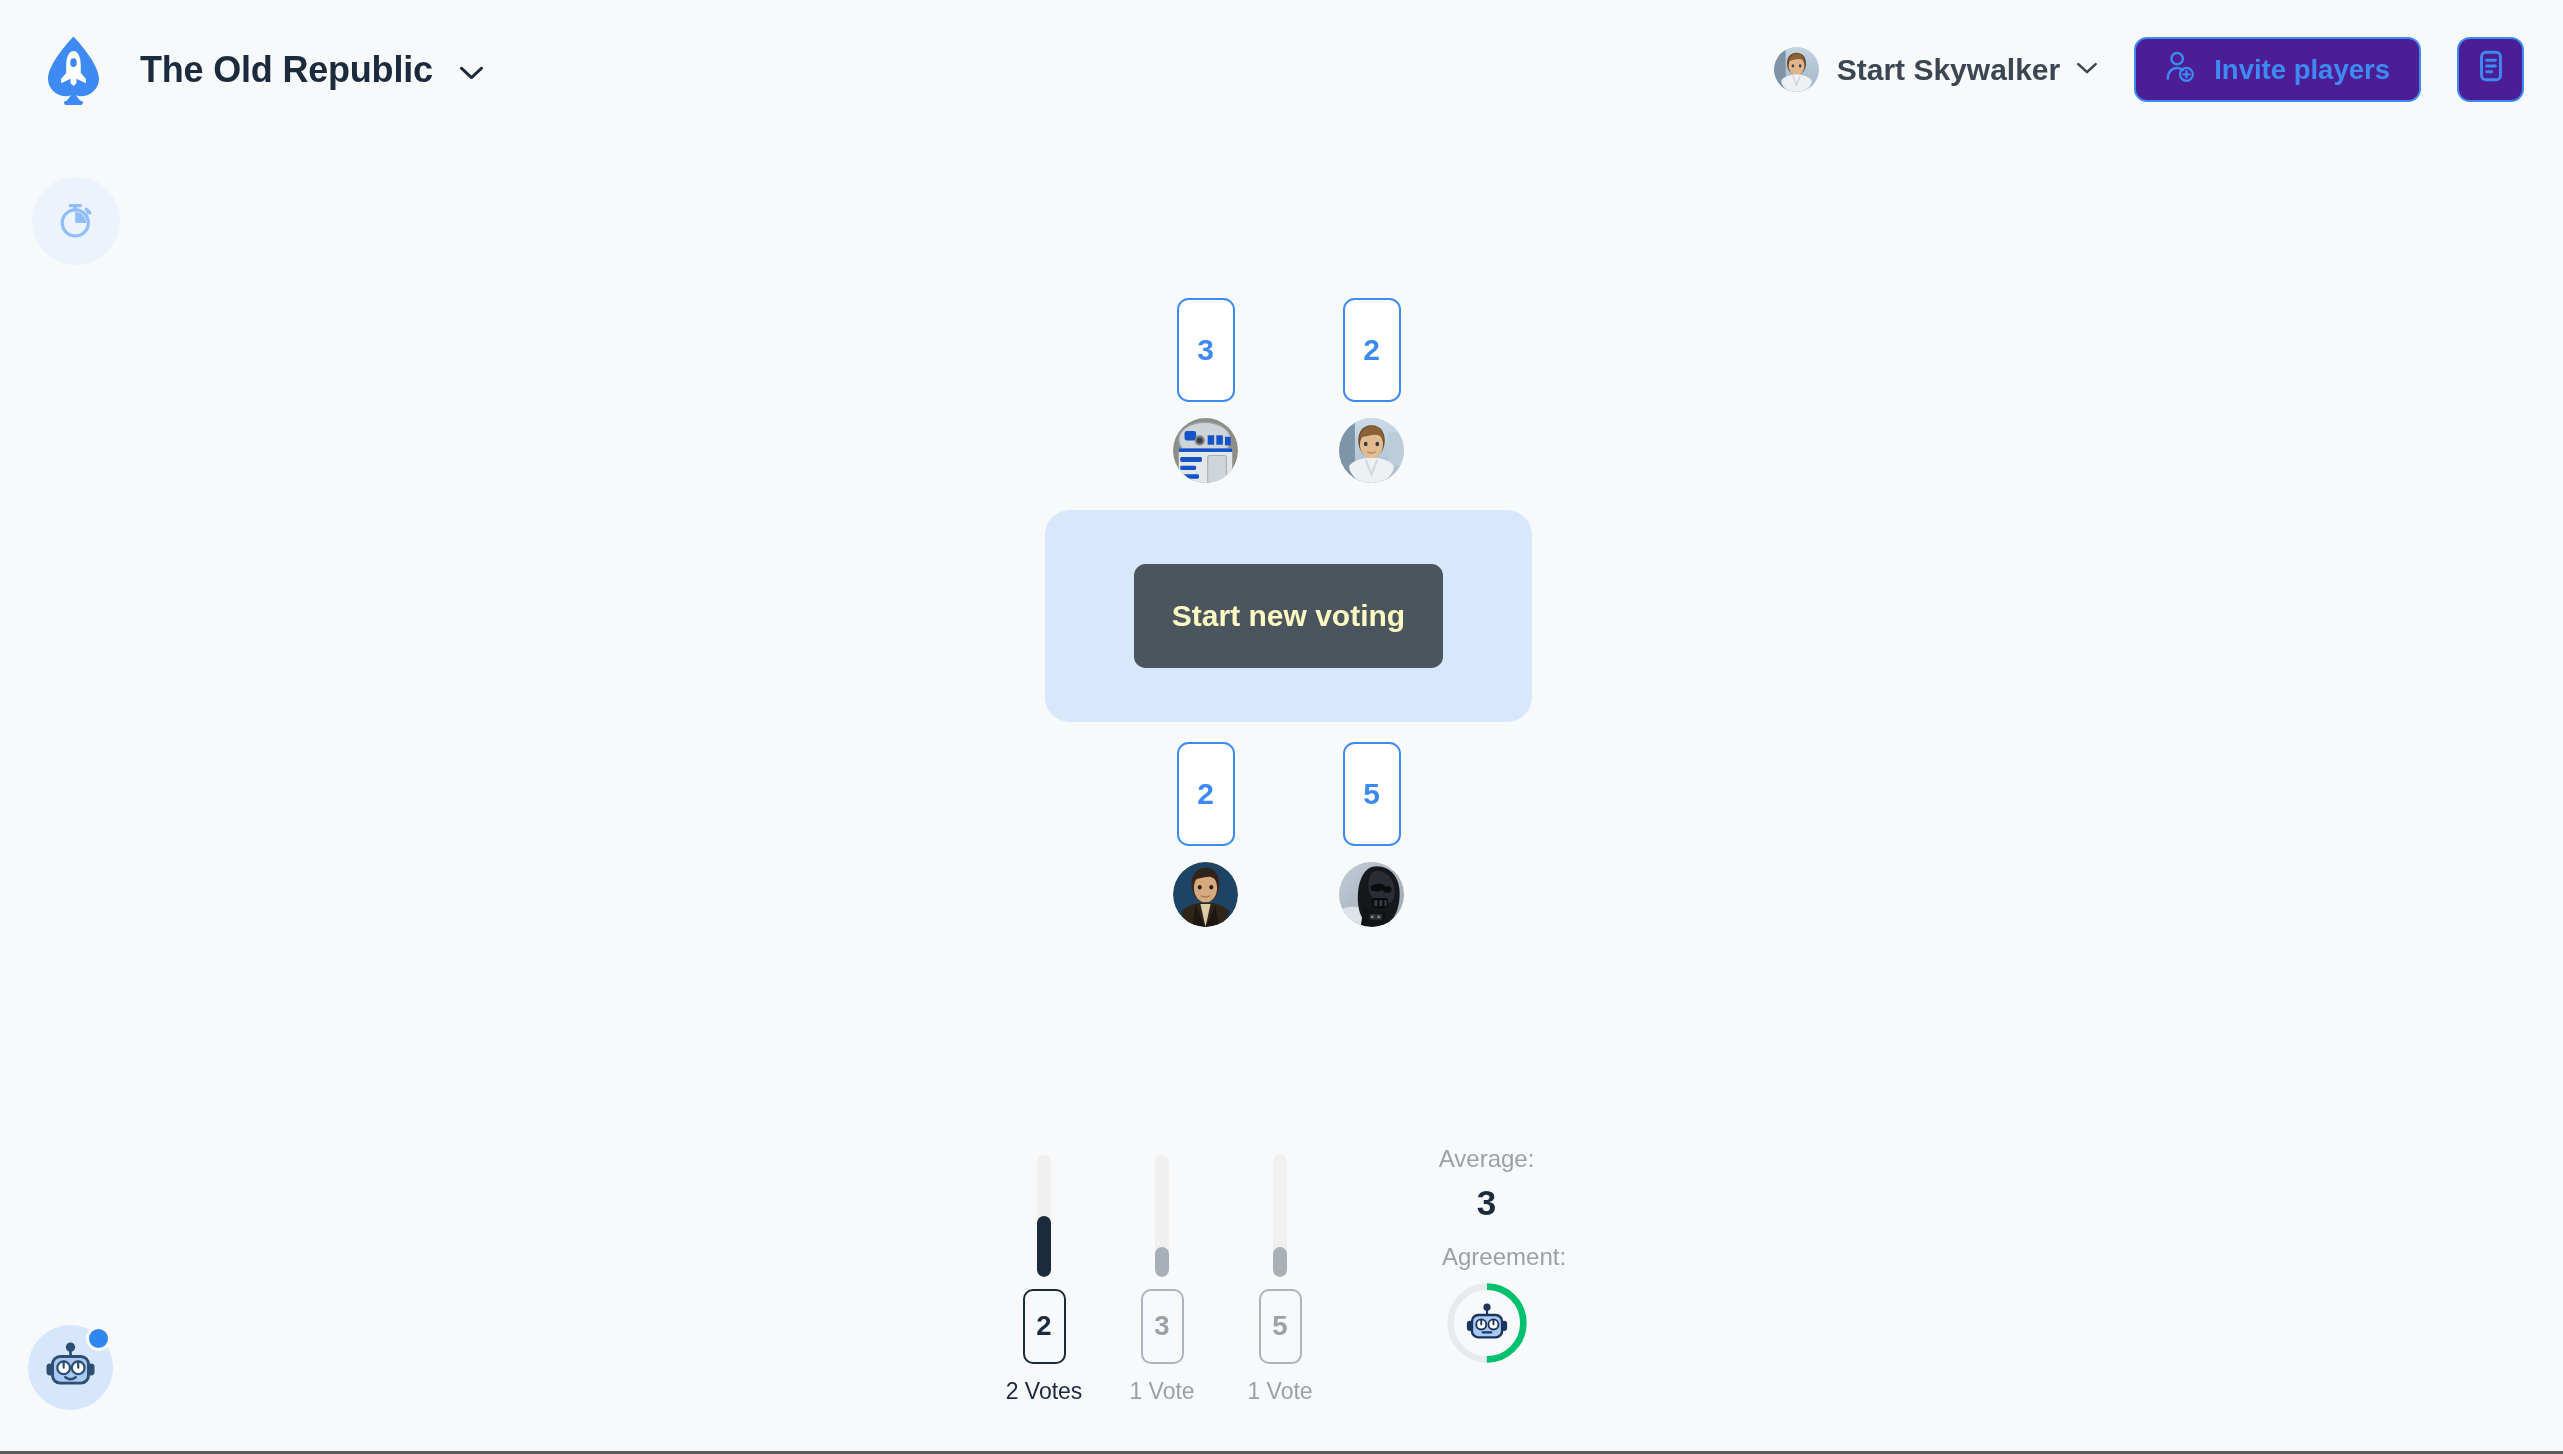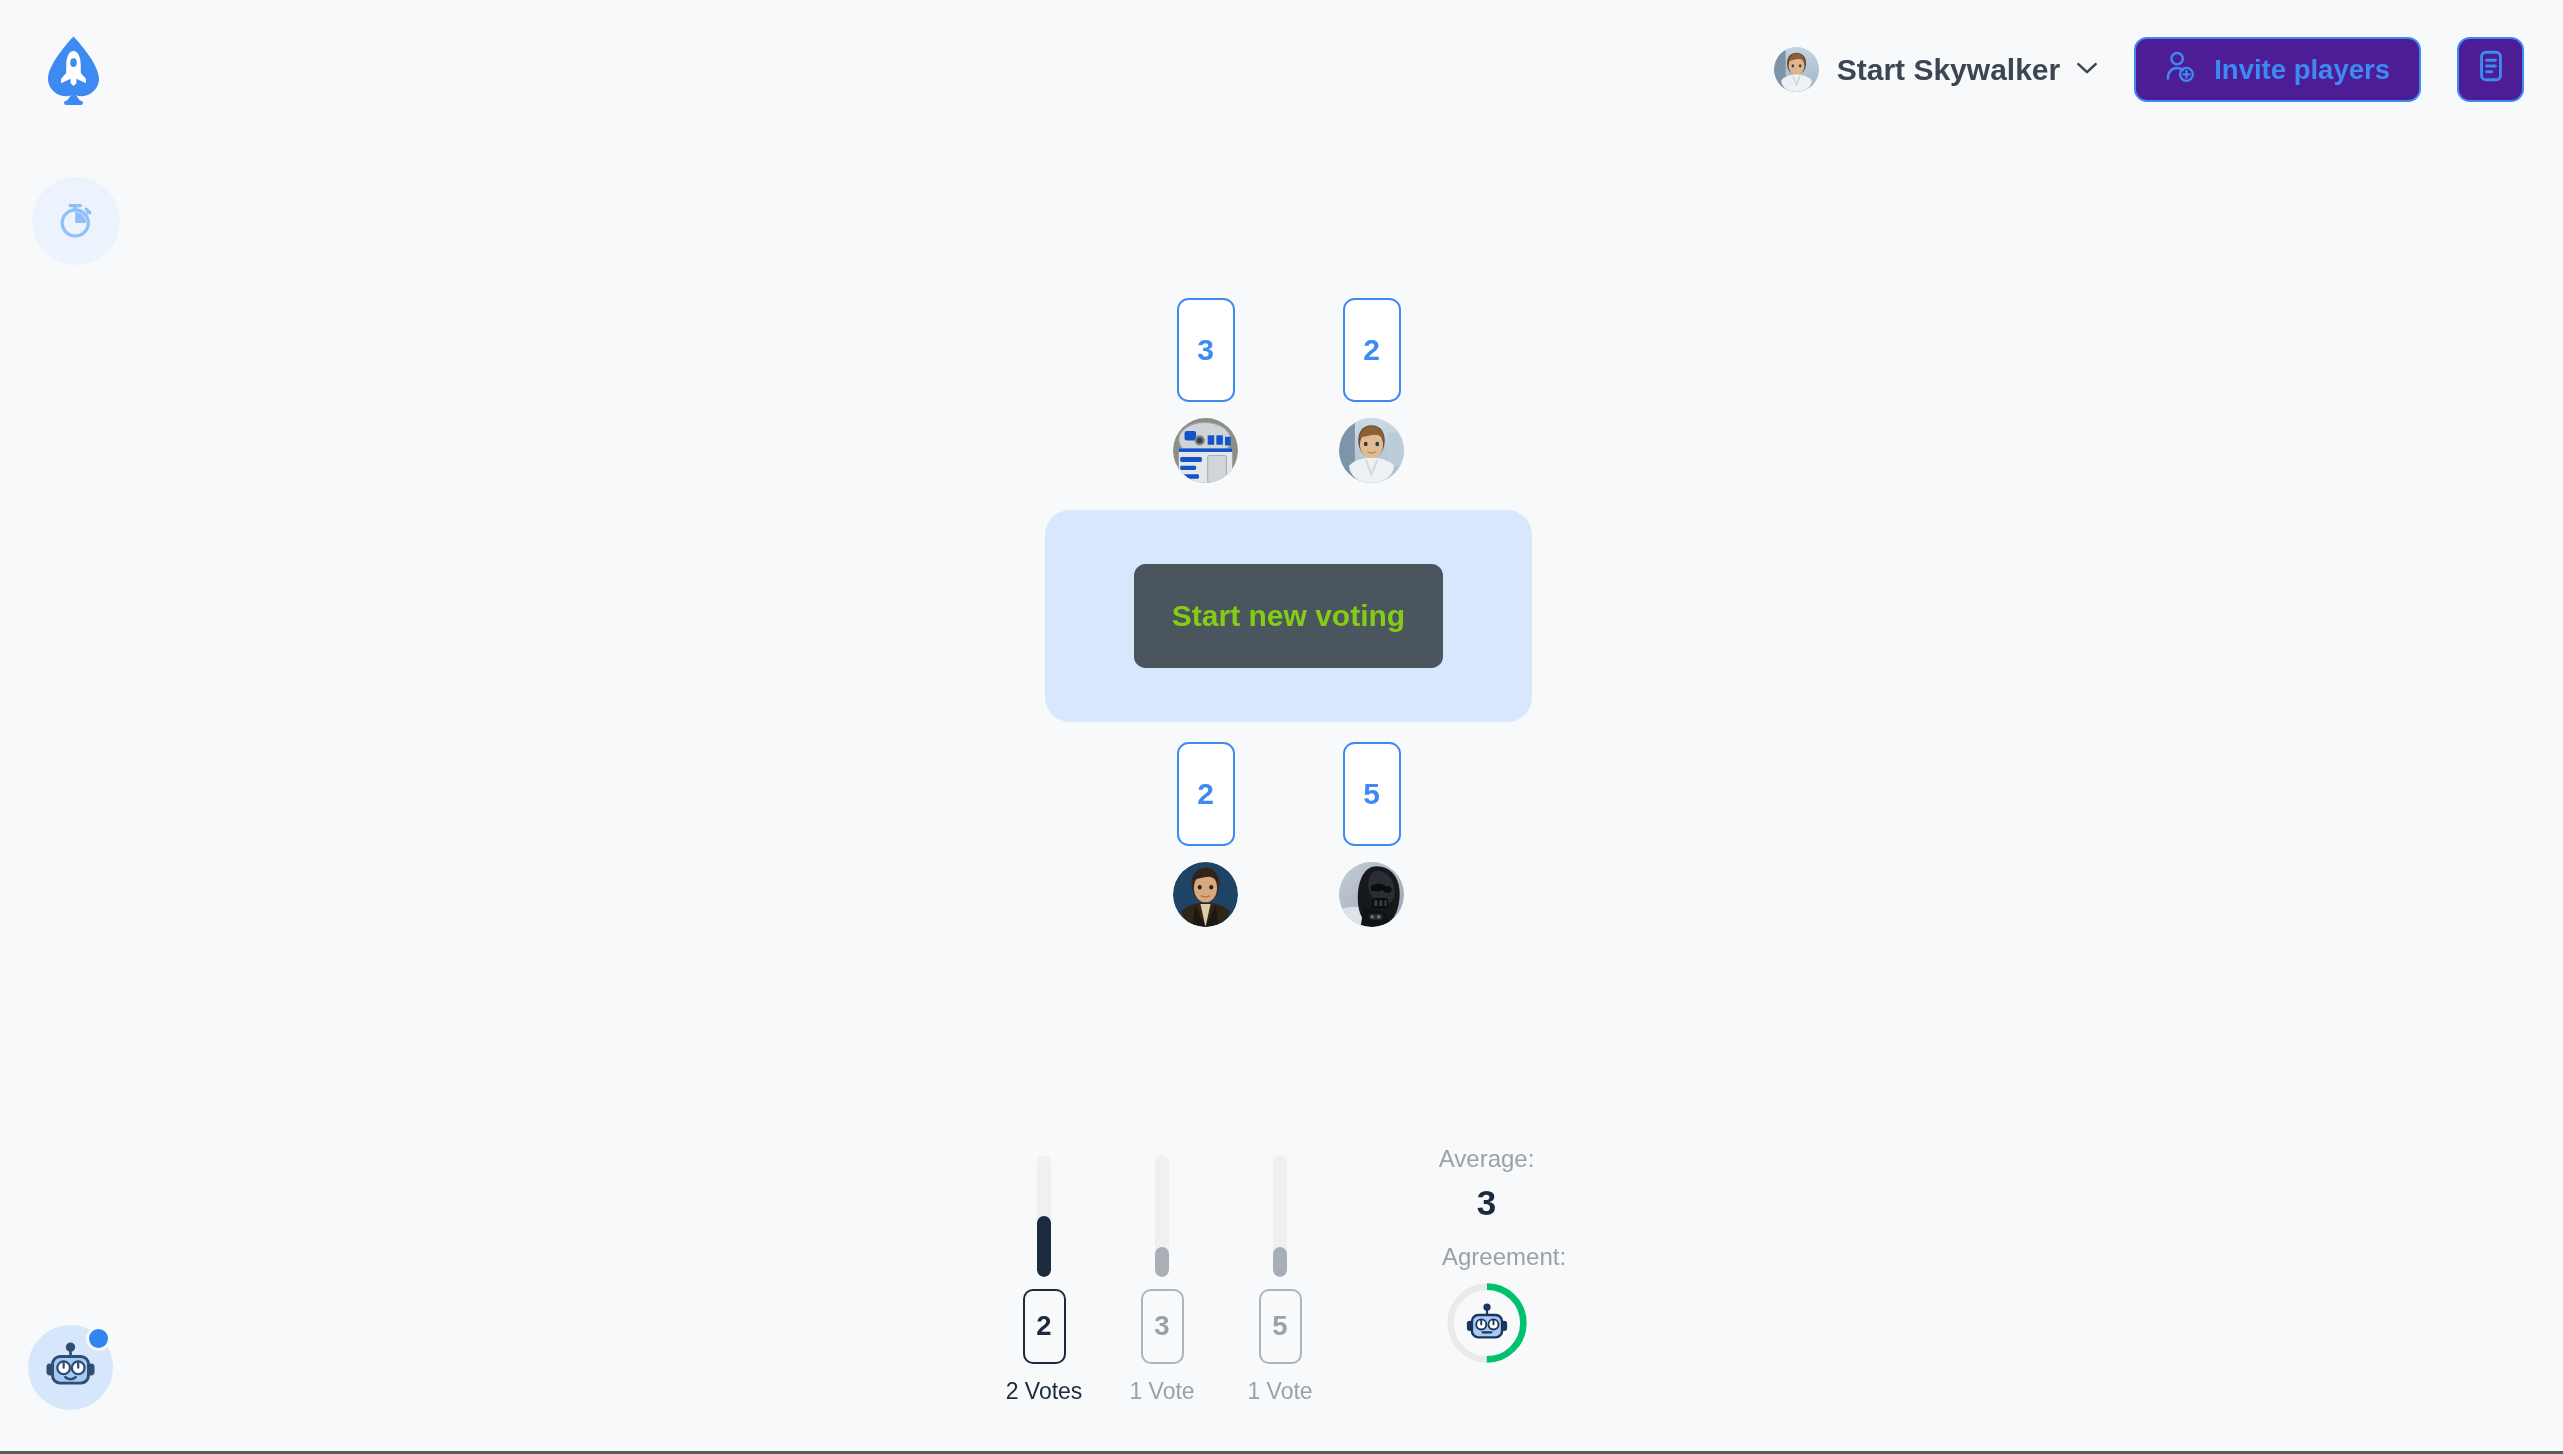--- a/index.html
+++ b/index.html
@@ -191,21 +191,21 @@
     height: 212px;
     background: #d7e7fc;
     border-radius: 25px;
     display: flex;
     align-items: center;
     justify-content: center;
   }
 
   .btn-start {
     background: #4b555e;
-    color: #84cc16;
+    color: #fef9c3;
     font-size: 30px;
     font-weight: bold;
     border: none;
     border-radius: 11.6px;
     padding: 35px 38px;
     cursor: pointer;
     white-space: nowrap;
   }
 
   
@@ -353,20 +353,28 @@
 
     <div class="brand">
       <span class="logo-mark">
         <svg viewBox="0 0 78 96" width="57" height="70" xmlns="http://www.w3.org/2000/svg">
           <path d="M39 2 C39 2 4 38 4 60 C4 74 16 84 29 84 C34 84 38 82 39 80 C40 82 44 84 49 84 C62 84 74 74 74 60 C74 38 39 2 39 2 Z" fill="#3d8bf2"></path>
           <path d="M39 22 C33 22 29 30 29 42 L29 52 L22 60 L22 66 L35 60 L35 66 L39 70 L43 66 L43 60 L56 66 L56 60 L49 52 L49 42 C49 30 45 22 39 22 Z" fill="#ffffff"></path>
           <ellipse cx="39" cy="38" rx="4.5" ry="6" fill="#3d8bf2"></ellipse>
           <path d="M39 78 L27 94 L51 94 Z" fill="#3d8bf2"></path>
           <rect x="26" y="90" width="26" height="6" rx="3" fill="#3d8bf2"></rect>
         </svg>
+      </span>
+      <span class="workspace-name">
+        <span>The Old Republic</span>
+        <span class="chev">
+          <svg width="25" height="14.5" viewBox="0 0 34 20">
+              <path d="M3 3 L17 16 L31 3" stroke="#1b2a3d" stroke-width="4" fill="none" stroke-linecap="round" stroke-linejoin="round"></path>
+            </svg>
+        </span>
       </span>
     </div>
 
     <div class="header-right">
 
       <div class="user-chip">
         <span class="avatar user-avatar">
           <svg viewBox="0 0 62 62" xmlns="http://www.w3.org/2000/svg">
             <defs>
               <clipPath id="c-user">

